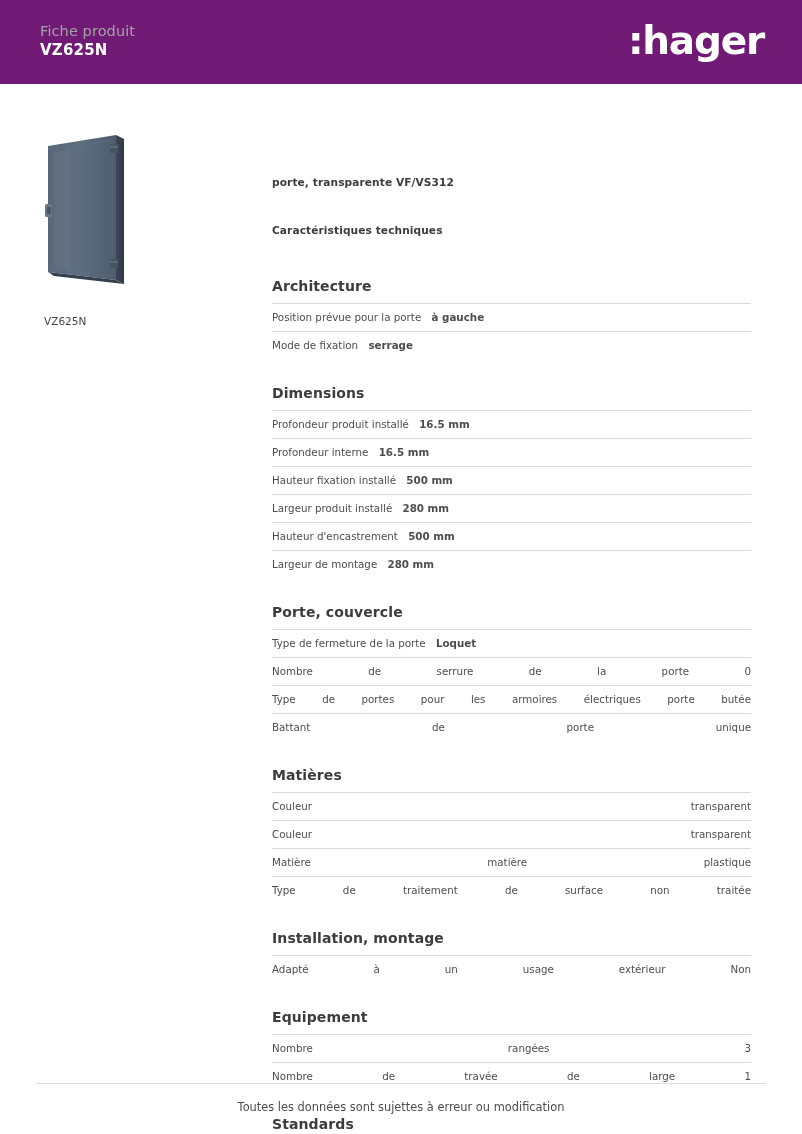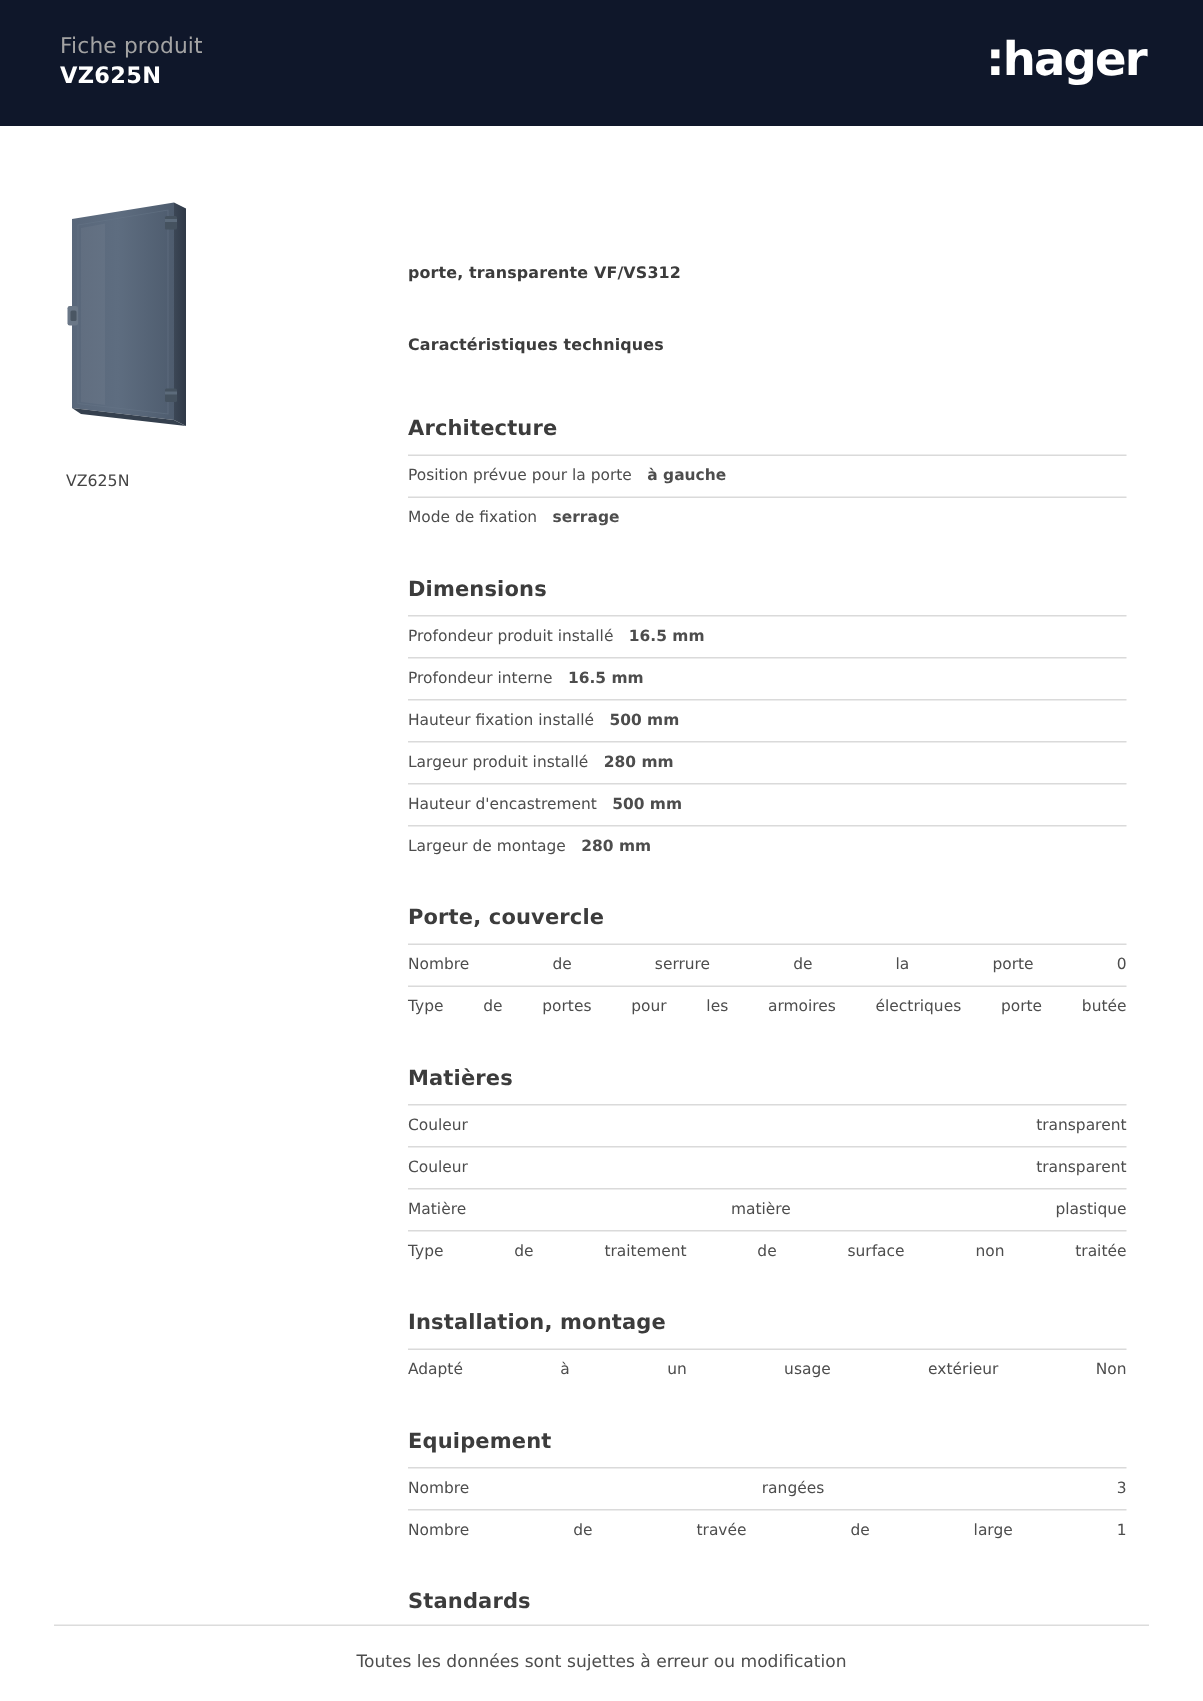--- a/index.html
+++ b/index.html
@@ -12,21 +12,21 @@
     height: 1134px;
     font-family: "DejaVu Sans", "Liberation Sans", sans-serif;
     color: #444444;
     position: relative;
     overflow: hidden;
   }
 
   
   .header {
     height: 84px;
-    background: #0f172a;
+    background: #701a75;
     position: relative;
   }
   .header-titles {
     position: absolute;
     left: 40px;
     top: 22px;
   }
   .header-kicker {
     font-size: 14.5px;
     color: #a3a3a3;
@@ -44,21 +44,21 @@
   .logo {
     position: absolute;
     right: 38px;
     top: 20px;
     display: flex;
     align-items: center;
     height: 40px;
   }
   .logo-text {
     font-family: "DejaVu Sans", "Liberation Sans", sans-serif;
-    font-size: 31px;
+    font-size: 39px;
     font-weight: bold;
     color: #ffffff;
     letter-spacing: -1.2px;
     line-height: 31px;
   }
 
   
   .page {
     position: relative;
     padding-top: 46px;
@@ -220,22 +220,24 @@
           <div class="section-title">Dimensions</div>
           <div class="spec-row flow"><span class="label">Profondeur produit installé</span> <span class="value">16.5 mm</span></div>
           <div class="spec-row flow"><span class="label">Profondeur interne</span> <span class="value">16.5 mm</span></div>
           <div class="spec-row flow"><span class="label">Hauteur fixation installé</span> <span class="value">500 mm</span></div>
           <div class="spec-row flow"><span class="label">Largeur produit installé</span> <span class="value">280 mm</span></div>
           <div class="spec-row flow"><span class="label">Hauteur d'encastrement</span> <span class="value">500 mm</span></div>
           <div class="spec-row flow"><span class="label">Largeur de montage</span> <span class="value">280 mm</span></div>
         </div>
         <div class="section">
           <div class="section-title">Porte, couvercle</div>
+          <div class="spec-row flow"><span class="label">Type de fermeture de la porte</span> <span class="value">Loquet</span></div>
           <div class="spec-row"><span class="label">Nombre de serrure de la porte</span> <span class="value">0</span></div>
           <div class="spec-row"><span class="label">Type de portes pour les armoires électriques</span> <span class="value">porte butée</span></div>
+          <div class="spec-row"><span class="label">Battant de porte</span> <span class="value">unique</span></div>
         </div>
         <div class="section">
           <div class="section-title">Matières</div>
           <div class="spec-row"><span class="label">Couleur</span> <span class="value">transparent</span></div>
           <div class="spec-row"><span class="label">Couleur</span> <span class="value">transparent</span></div>
           <div class="spec-row"><span class="label">Matière</span> <span class="value">matière plastique</span></div>
           <div class="spec-row"><span class="label">Type de traitement de surface</span> <span class="value">non traitée</span></div>
         </div>
         <div class="section">
           <div class="section-title">Installation, montage</div>

